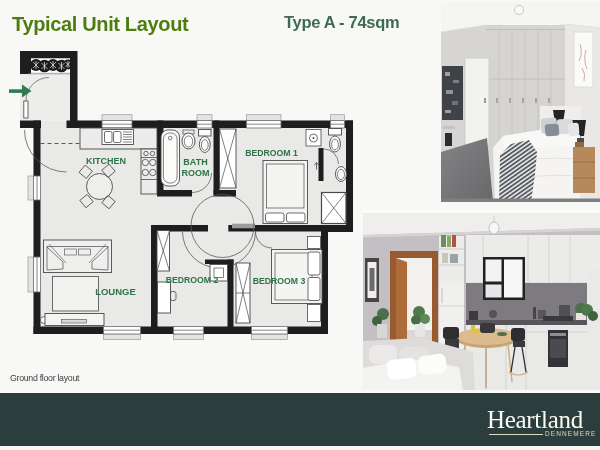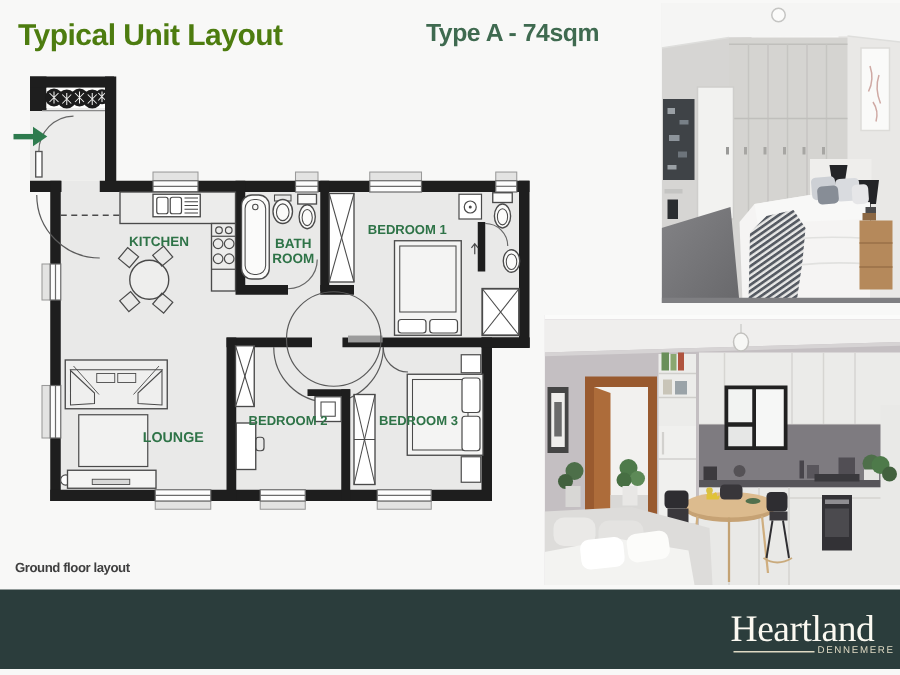--- a/index.html
+++ b/index.html
@@ -332,21 +332,21 @@
 
   <text x="271.5" y="156" font-family="Liberation Sans, sans-serif" font-size="8.7" font-weight="bold" fill="#2e7347" text-anchor="middle">BEDROOM 1</text>
 
   <text x="192" y="283" font-family="Liberation Sans, sans-serif" font-size="8.7" font-weight="bold" fill="#2e7347" text-anchor="middle">BEDROOM 2</text>
 
   <text x="279" y="283.5" font-family="Liberation Sans, sans-serif" font-size="8.7" font-weight="bold" fill="#2e7347" text-anchor="middle">BEDROOM 3</text>
 
   <text x="115.5" y="294.5" font-family="Liberation Sans, sans-serif" font-size="9.5" font-weight="bold" fill="#2e7347" text-anchor="middle">LOUNGE</text>
 </svg>
 
-<div class="abs" style="left:10px;top:373px;font-size:8.8px;font-weight:700;color:#3f3f3f;letter-spacing:-0.3px;">Ground floor layout</div>
+<div class="abs" style="left:10px;top:373px;font-size:8.8px;font-weight:400;color:#3f3f3f;letter-spacing:-0.3px;">Ground floor layout</div>
 
 <div class="abs" style="left:441px;top:2px;width:159px;height:200px;overflow:hidden;">
 <svg width="159" height="200" viewBox="0 0 159 200">
   <defs>
     <pattern id="bstripes" width="3.4" height="3.4" patternUnits="userSpaceOnUse" patternTransform="rotate(55)">
       <rect width="3.4" height="3.4" fill="#e8e8e7"></rect>
       <rect width="1.8" height="3.4" fill="#565b63"></rect>
     </pattern>
     <linearGradient id="bfloor" x1="0" y1="0" x2="1" y2="1">
       <stop offset="0" stop-color="#838386"></stop>

